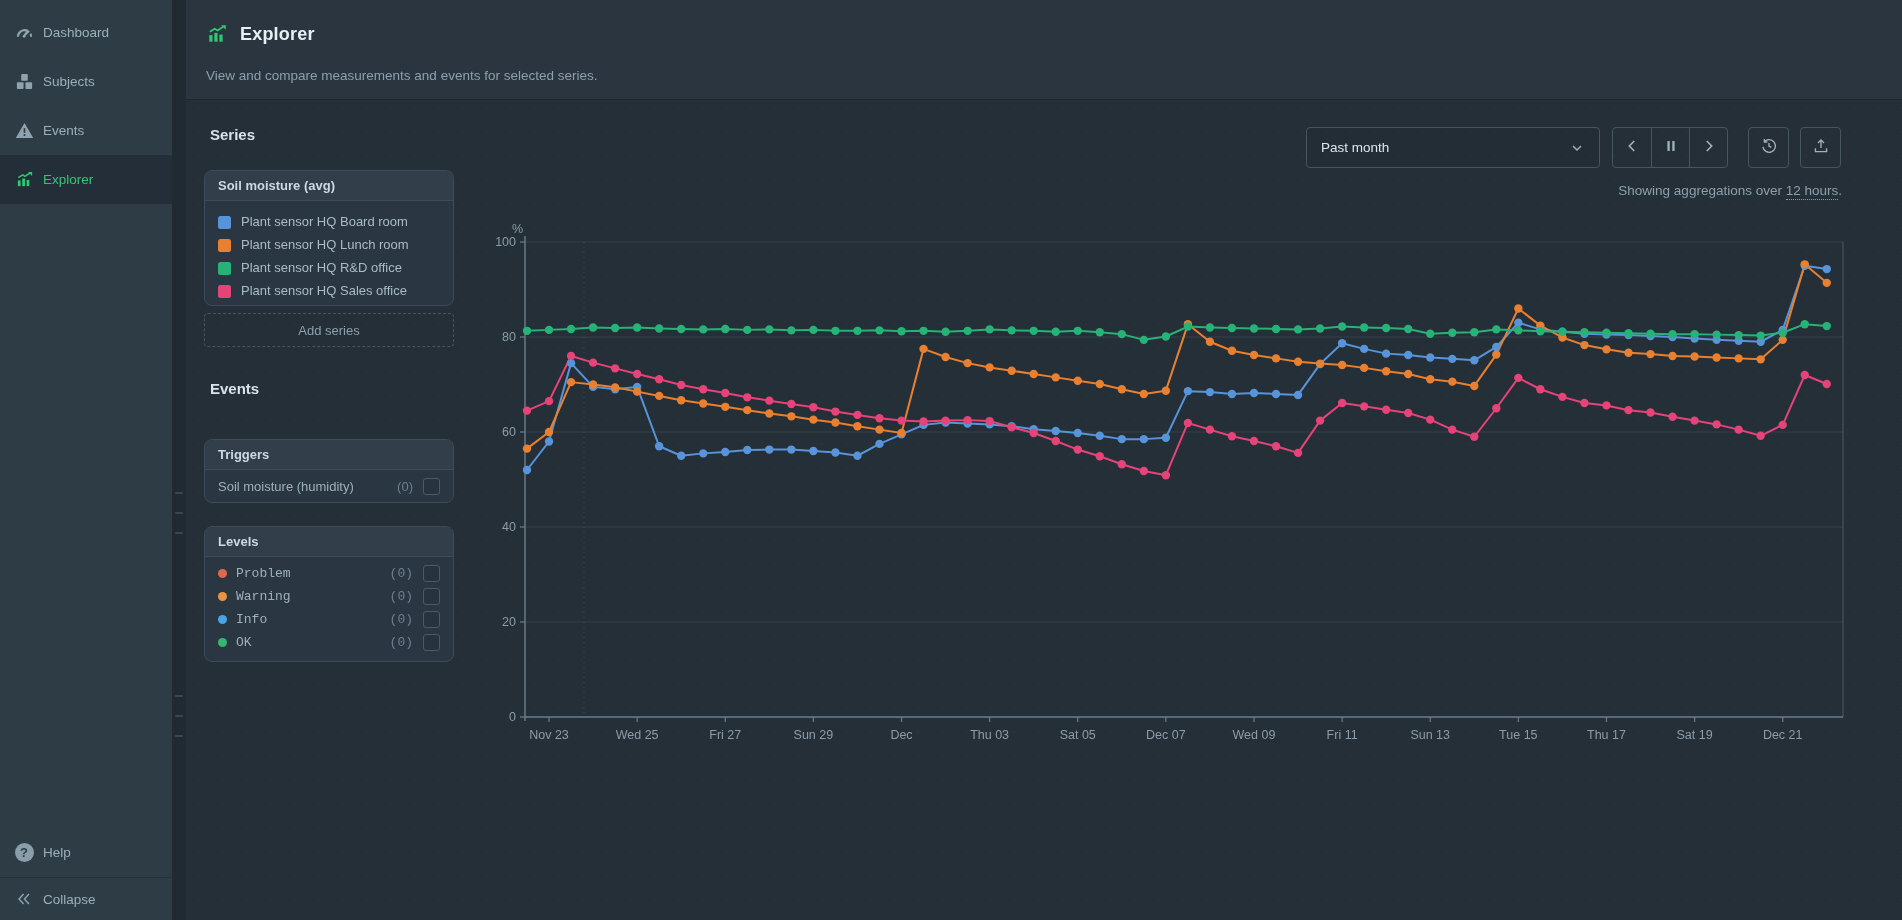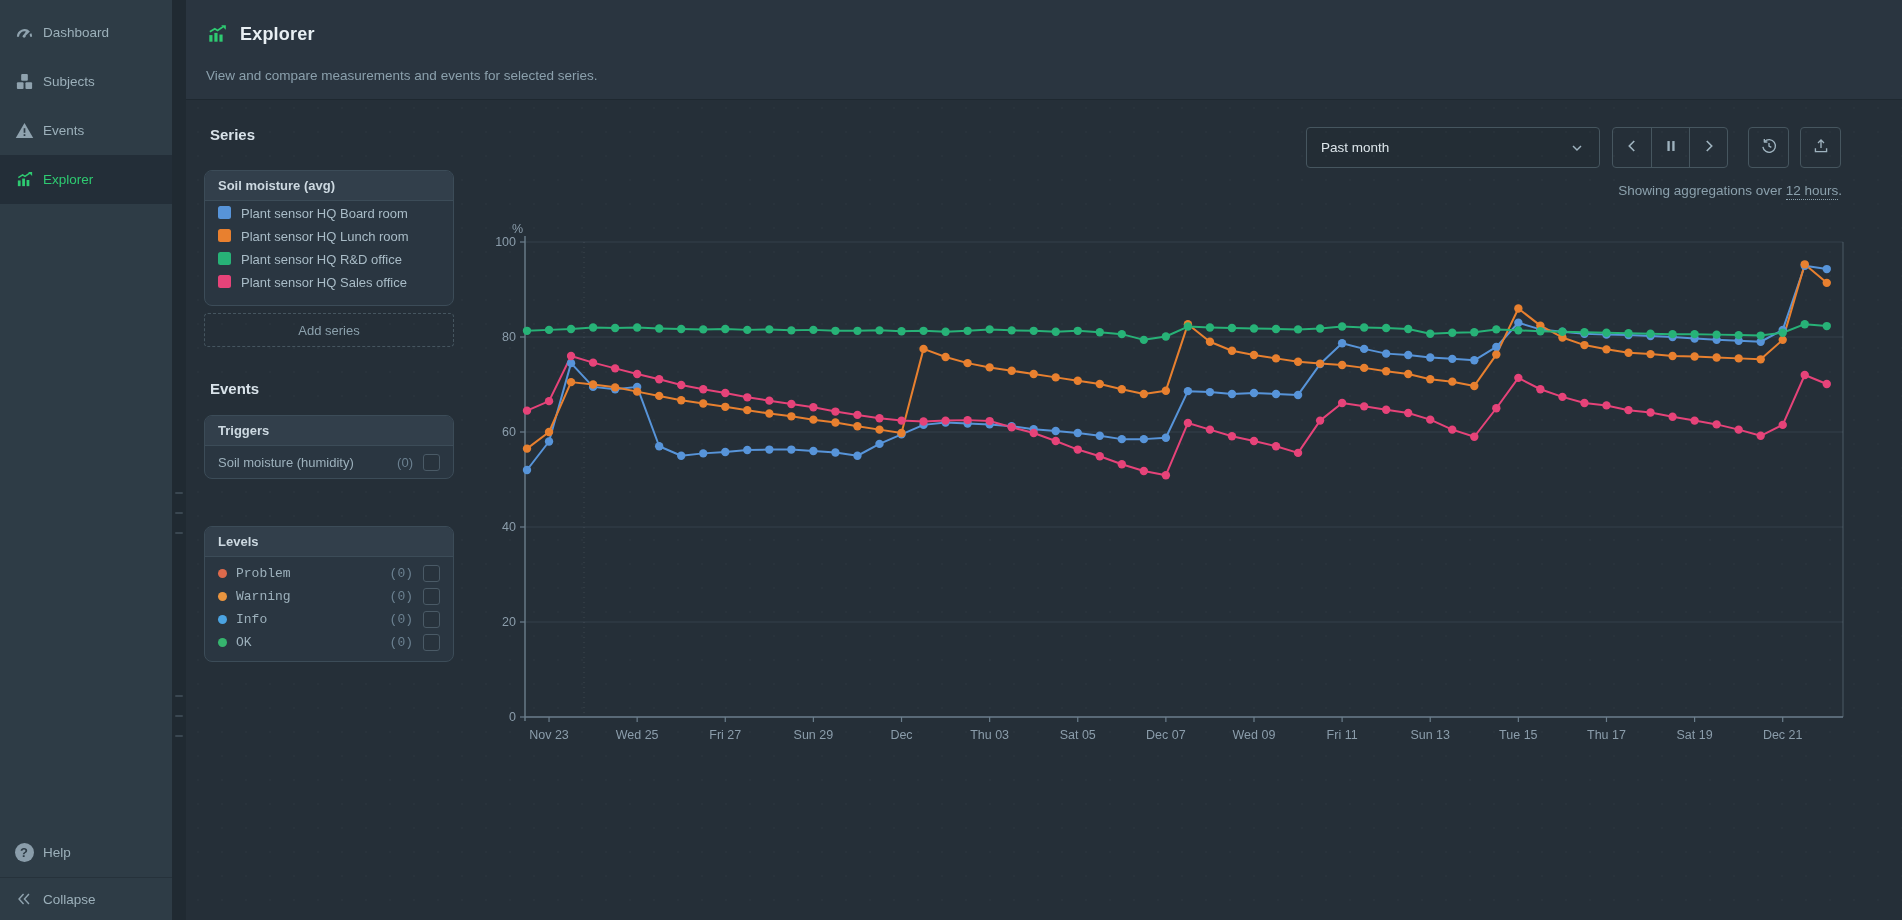--- a/index.html
+++ b/index.html
@@ -51,21 +51,21 @@
   .title-row{position:absolute;left:20px;top:23px;display:flex;align-items:center;}
   .title-row .ic{width:22px;height:22px;color:var(--accent-green);}
   .page-title{margin-left:12px;font-size:18px;font-weight:700;color:var(--text-bright);letter-spacing:.2px;}
   .subtitle{position:absolute;left:20px;top:68px;font-size:13.5px;color:#8ba0ac;}
   .section-heading{position:absolute;left:24px;font-size:15px;font-weight:700;color:#d8e2e9;}
   
   .panel{position:absolute;left:18px;width:250px;background:var(--panel-bg);border:1px solid var(--panel-border);border-radius:8px;overflow:hidden;}
   .panel-header{height:30px;line-height:30px;padding:0 13px;background:var(--panel-header-bg);border-bottom:1px solid var(--panel-border);
                 color:#cdd9e1;font-size:13px;font-weight:700;}
   .panel-body{padding:5px 0 7px 0;}
-  .series-row{height:23px;display:flex;align-items:flex-start;padding:0 13px;cursor:pointer;}
+  .series-row{height:23px;display:flex;align-items:flex-end;padding:0 13px;cursor:pointer;}
   .series-chip{width:13px;height:13px;border-radius:2.5px;margin-right:10px;flex:0 0 13px;}
   .series-row .lbl{font-size:13px;color:var(--text);white-space:nowrap;}
   .add-series{position:absolute;left:18px;width:250px;height:34px;border:1px dashed #45555f;border-radius:4px;
               color:#8ba0ac;font-size:13px;display:flex;align-items:center;justify-content:center;cursor:pointer;background:transparent;}
   .toggle-row{display:flex;align-items:center;padding:0 13px;}
   .trigger-row{height:32px;text-align:center;}
   .level-row{height:23px;font-family:Liberation Mono, monospace;}
   .toggle-row .lbl{font-size:13px;color:#9db1bc;white-space:nowrap;}
   .toggle-row .count{margin-left:auto;color:#6b8090;font-size:13px;}
   .checkbox{width:17px;height:17px;margin-left:10px;border:1px solid #4a5a66;border-radius:3px;background:#28333d;cursor:pointer;flex:0 0 17px;}
@@ -206,21 +206,21 @@
           <span class="series-chip" style="background: rgb(230, 67, 121);"></span>
           <span class="lbl">Plant sensor HQ Sales office</span>
         </div>
       </div>
   </div>
 
   <button class="add-series" style="top:313px">Add series</button>
 
   <h2 class="section-heading" style="top:380px">Events</h2>
 
-  <div class="panel" style="top:415px">
+  <div class="panel" style="top:439px">
     <div class="panel-header">Triggers</div>
     <div>
         <div class="toggle-row trigger-row">
           <span class="lbl">Soil moisture (humidity)</span>
           <span class="count">(0)</span>
           <span class="checkbox"></span>
         </div>
       </div>
   </div>
 

